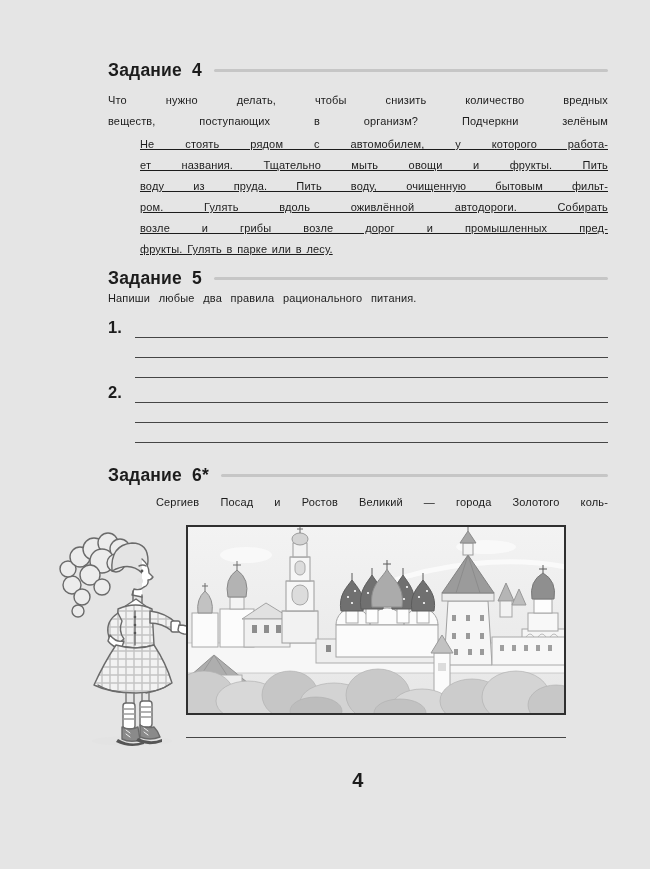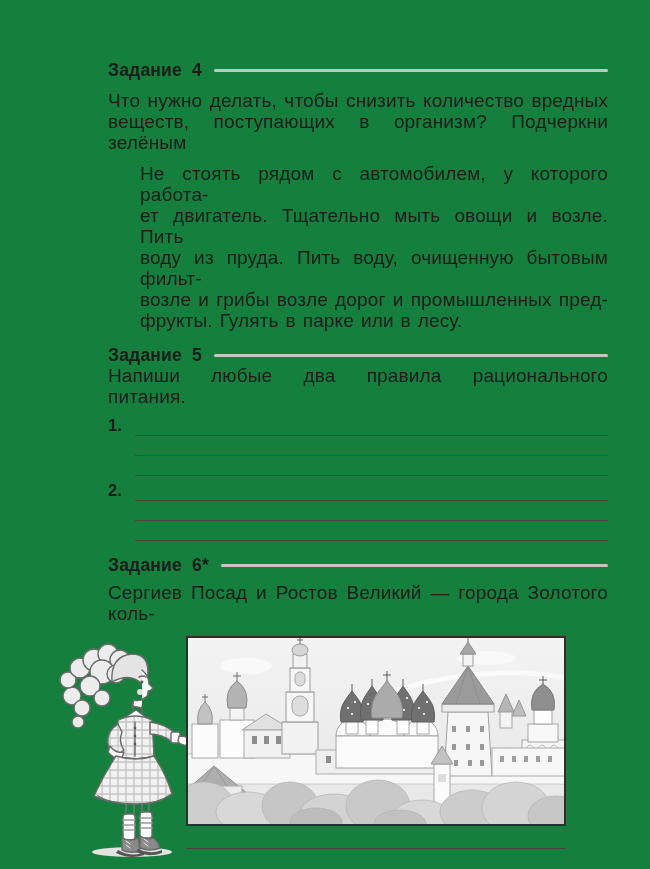--- a/index.html
+++ b/index.html
@@ -1,45 +1,45 @@
 <!DOCTYPE html>
 <html lang="ru" style="--text_color: #1c1c1c; --rule_color: #c6c6c6; --line_color: #454545;"><head>
 <meta charset="utf-8">
 <style>
   html,body{margin:0;padding:0;background:#ffffff;}
   .page{
     position:relative;
     width:650px;height:869px;
-    background:#15803d;
+    background:#e5e5e5;
     box-sizing:border-box;
     padding:60px 42px 0 108px;
     font-family:"Liberation Sans", sans-serif;
     color:var(--text_color,#1c1c1c);
     overflow:hidden;
   }
   .task-header{display:flex;align-items:center;margin:0;}
   .task-title{
     font-weight:bold;font-size:17.5px;line-height:20px;
     white-space:pre;letter-spacing:.2px;
   }
   .task-rule{flex:1;height:3px;background:var(--rule_color,#c6c6c6);margin-left:12px;border-radius:2px;}
-  .para{font-size:19px;line-height:21px;letter-spacing:.15px;word-spacing:1.5px;}
+  .para{font-size:11px;line-height:21px;letter-spacing:.15px;word-spacing:1.5px;}
   .jline{text-align:justify;text-align-last:justify;}
   .jline.last{text-align-last:left;}
   .q4{margin-top:10px;}
-  .options{margin-top:10px;margin-left:32px;}
-  .h5{margin-top:14px;text-align:right;}
+  .options{margin-top:2px;margin-left:32px;text-decoration:underline;}
+  .h5{margin-top:8px;text-align:right;}
   .q5{word-spacing:5.5px;}
   .answer-item{display:flex;margin-top:9px;}
   .answer-item.second{margin-top:5px;}
   .answer-num{width:27px;font-weight:bold;font-size:16.5px;line-height:19px;flex:none;}
   .answer-lines{flex:1;}
   .write-line{height:19px;border-bottom:1.5px solid var(--line_color,#454545);}
-  .h6{margin-top:14px;}
-  .q6{margin-top:7px;}
+  .h6{margin-top:22px;}
+  .q6{margin-top:7px;margin-left:48px;}
   .illo{position:relative;margin-top:12px;height:232px;}
   .girl{position:absolute;left:-58px;top:2px;width:150px;height:222px;}
   .photo{position:absolute;left:78px;top:0;width:380px;height:190px;}
   .photo-caption-line{position:absolute;left:78px;top:212px;width:380px;border-bottom:1.5px solid var(--line_color,#454545);}
   .page-num{margin-top:12px;text-align:center;font-weight:bold;font-size:20px;letter-spacing:.5px;}
 </style>
 </head>
 <body>
 
 <div class="page">
@@ -47,22 +47,23 @@
   <div class="task-header">
     <span class="task-title">Задание  4</span>
     <span class="task-rule"></span>
   </div>
   <div class="para q4">
       <div class="jline">Что нужно делать, чтобы снизить количество вредных</div>
       <div class="jline">веществ, поступающих в организм? Подчеркни зелёным</div>
     </div>
   <div class="para options">
       <div class="jline">Не стоять рядом с автомобилем, у которого работа-</div>
-      <div class="jline">ет двигатель. Тщательно мыть овощи и возле. Пить</div>
+      <div class="jline">ет названия. Тщательно мыть овощи и фрукты. Пить</div>
       <div class="jline">воду из пруда. Пить воду, очищенную бытовым фильт-</div>
+      <div class="jline">ром. Гулять вдоль оживлённой автодороги. Собирать</div>
       <div class="jline">возле и грибы возле дорог и промышленных пред-</div>
       <div class="jline last">фрукты. Гулять в парке или в лесу.</div>
     </div>
 
   <div class="task-header h5">
     <span class="task-title">Задание  5</span>
     <span class="task-rule"></span>
   </div>
   <div class="para q5">
       <div class="jline last">Напиши любые два правила рационального питания.</div>

